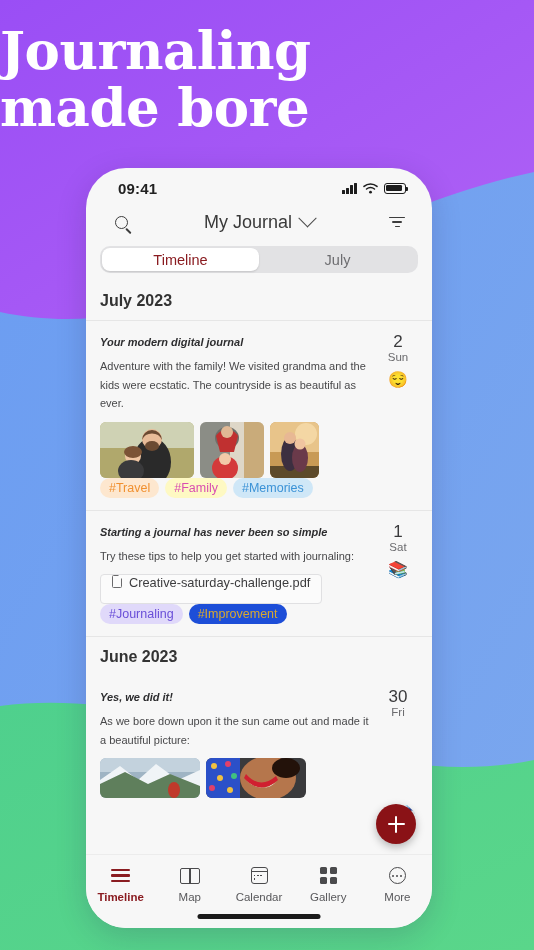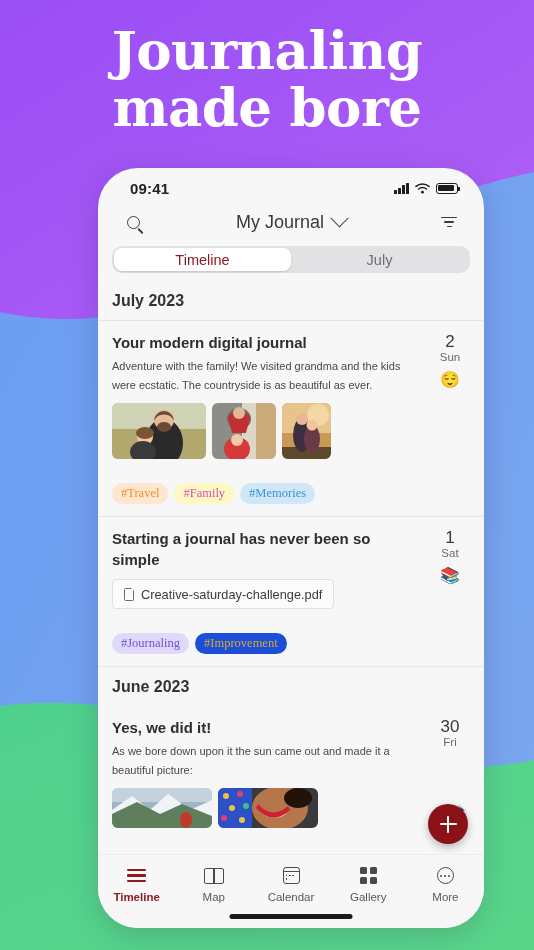--- a/index.html
+++ b/index.html
@@ -9,35 +9,35 @@
     background:#6f9ef0;
     position:relative;
   }
 
   
   #bg { position:absolute; inset:0; z-index:0; }
 
   
   .headline {
     position:absolute; top:22px; left:0; width:534px;
-    text-align:center; z-index:3;
+    z-index:3;
     font-family:"DejaVu Serif", "Liberation Serif", serif;
     font-weight:700;
     font-size:53px;
     line-height:57px;
     color:#ffffff;
     letter-spacing:-0.5px;
   }
   .headline .l2 { display:block; }
 
   
   .phone {
     position:absolute;
-    left:98px; top:168px;
-    width:386px; height:760px;
+    left:86px; top:168px;
+    width:346px; height:760px;
     background:#f7f7f7;
     border-radius:40px;
     z-index:4;
     overflow:hidden;
     box-shadow:0 8px 30px rgba(40,20,80,.18);
   }
 
   
   .statusbar {
     height:34px; display:flex; align-items:center;
@@ -81,36 +81,36 @@
     font-size:14.5px; border-radius:8px; color:#6d6d70; cursor:pointer;
   }
   .seg div.active { background:#fff; color:#8a1c21; box-shadow:0 1px 2px rgba(0,0,0,.13); }
 
   
   .feed { background:#f7f7f7; }
   .month { font-size:16px; font-weight:700; color:#333; padding:11px 14px 10px; }
   .entry { padding:4px 14px 12px; border-top:1px solid #e6e6e6; display:flex; gap:8px; }
   .entry.first { border-top:1px solid #e6e6e6; }
   .entry-main { flex:1; min-width:0; padding-top:7px; }
-  .entry-title { font-size:15px; font-weight:700; color:#2e2e30; line-height:21px; margin-bottom:4px; }
+  .entry-title { font-size:11px; font-weight:700; color:#2e2e30; line-height:21px; margin-bottom:4px;font-style:italic; }
   .entry-body { font-size:11px; color:#48484a; line-height:18.5px; }
   .datecol { width:40px; text-align:center; padding-top:8px; flex-shrink:0; }
   .dnum { font-size:17px; color:#3a3a3c; line-height:18px; }
   .ddow { font-size:11.5px; color:#6b6b6e; margin-top:0px; }
   .demoji { font-size:16px; margin-top:9px; line-height:1; }
 
   .photos { display:flex; gap:6px; margin-top:9px; }
   .ph { height:56px; border-radius:6px; overflow:hidden; flex-shrink:0; }
 
-  .tags { display:flex; gap:6px; margin-top:24px; flex-wrap:wrap;font-family:Liberation Serif, serif; }
+  .tags { display:flex; gap:6px; margin-top:0; flex-wrap:wrap; }
   .tag { font-size:12.5px; padding:3px 9px; border-radius:11px; white-space:nowrap; }
 
   .attach {
     margin-top:9px; border:1px solid #e0e0e2; background:#fbfbfb; border-radius:4px;
-    height:30px; display:flex; align-items:center; gap:7px; padding:0 11px;
+    height:30px; display:flex; gap:7px; padding:0 11px;
     font-size:12.8px; color:#3c3c3e; width:fit-content; max-width:100%;
   }
   .docicon { width:10px; height:13px; border:1.3px solid #6a6a6c; border-radius:1.5px; position:relative; flex-shrink:0;}
   .docicon::after{ content:""; position:absolute; right:-1.3px; top:-1.3px; border-top:4px solid #fbfbfb;
                    border-left:4px solid transparent; }
 
   
   .fab {
     position:absolute; right:16px; bottom:84px; width:40px; height:40px; border-radius:50%;
     background:#8a1216; display:flex; align-items:center; justify-content:center; z-index:8;
@@ -286,20 +286,21 @@
       <div class="datecol">
         <div class="dnum">2</div>
         <div class="ddow">Sun</div>
         <div class="demoji">😌</div>
       </div>
     </div>
 
     <div class="entry">
       <div class="entry-main">
         <div class="entry-title">Starting a journal has never been so simple</div>
+        <div class="entry-body">Try these tips to help you get started with journaling:</div>
         <div class="attach">
           <span class="docicon"></span>
           <span>Creative-saturday-challenge.pdf</span>
         </div>
         <div class="tags">
           <span class="tag" style="color:#6a4fd8;background:#e0d9fa">#Journaling</span>
           <span class="tag" style="color:#d8a830;background:#1d4ed8">#Improvement</span>
         </div>
       </div>
       <div class="datecol">

